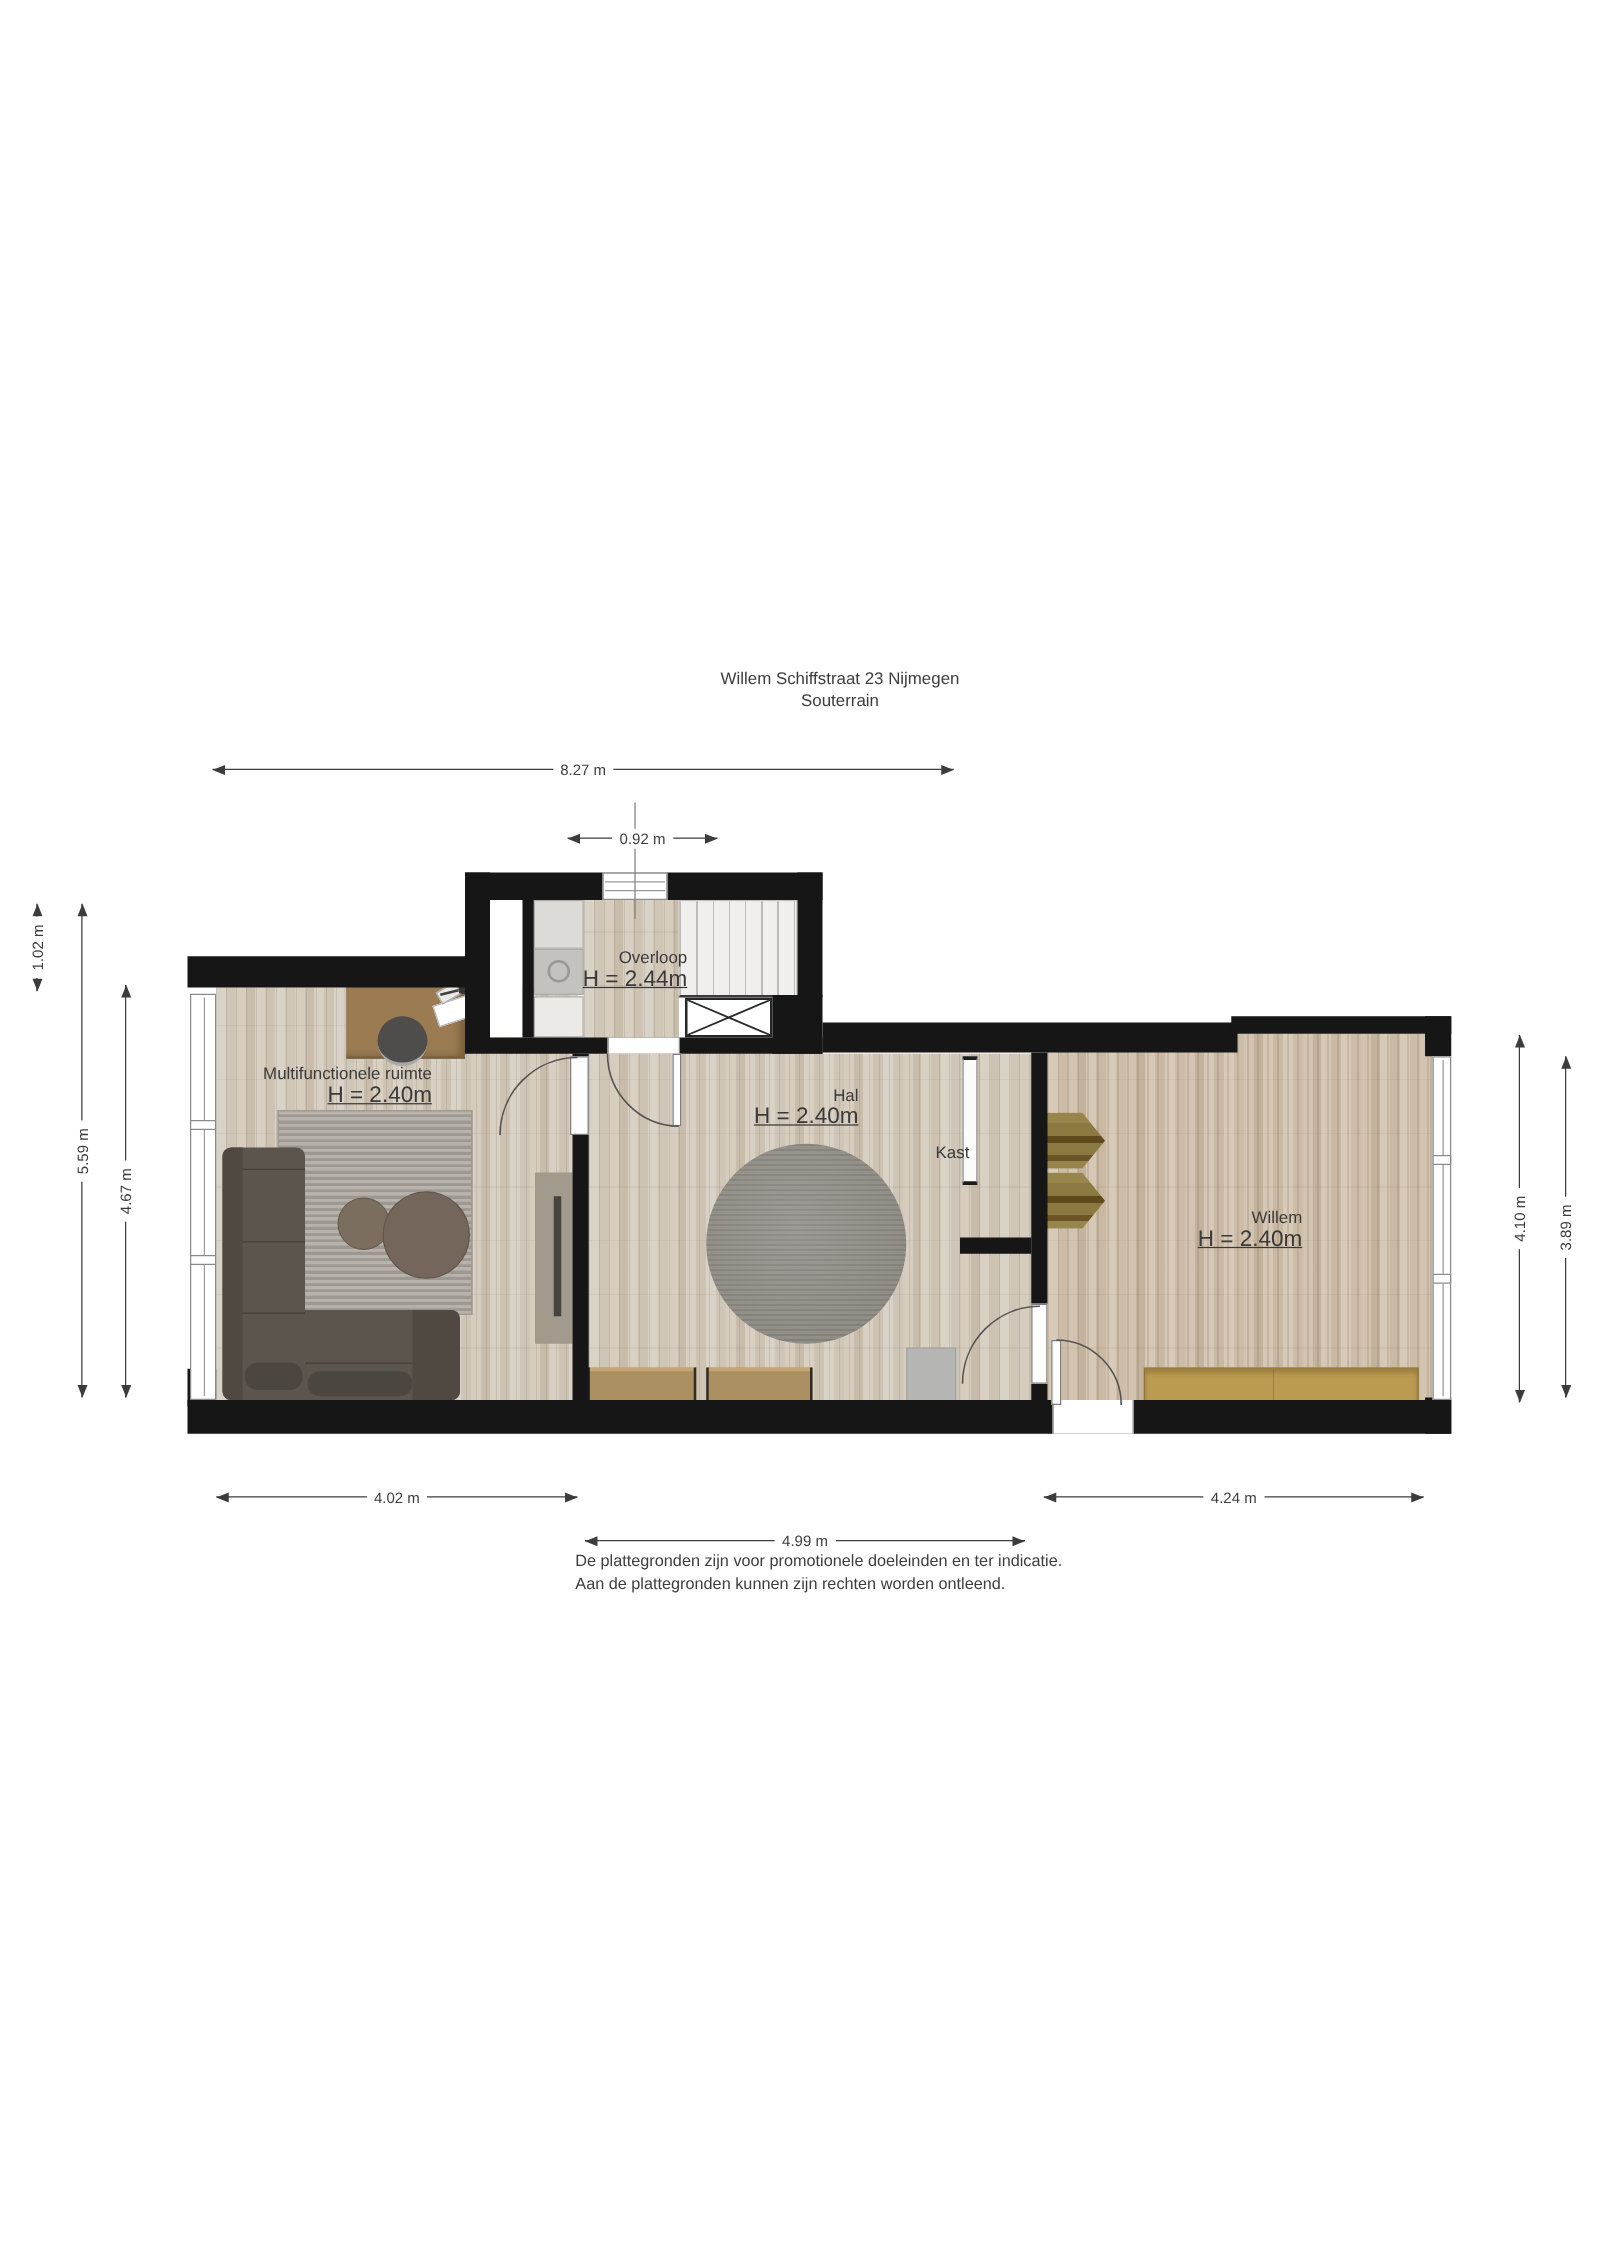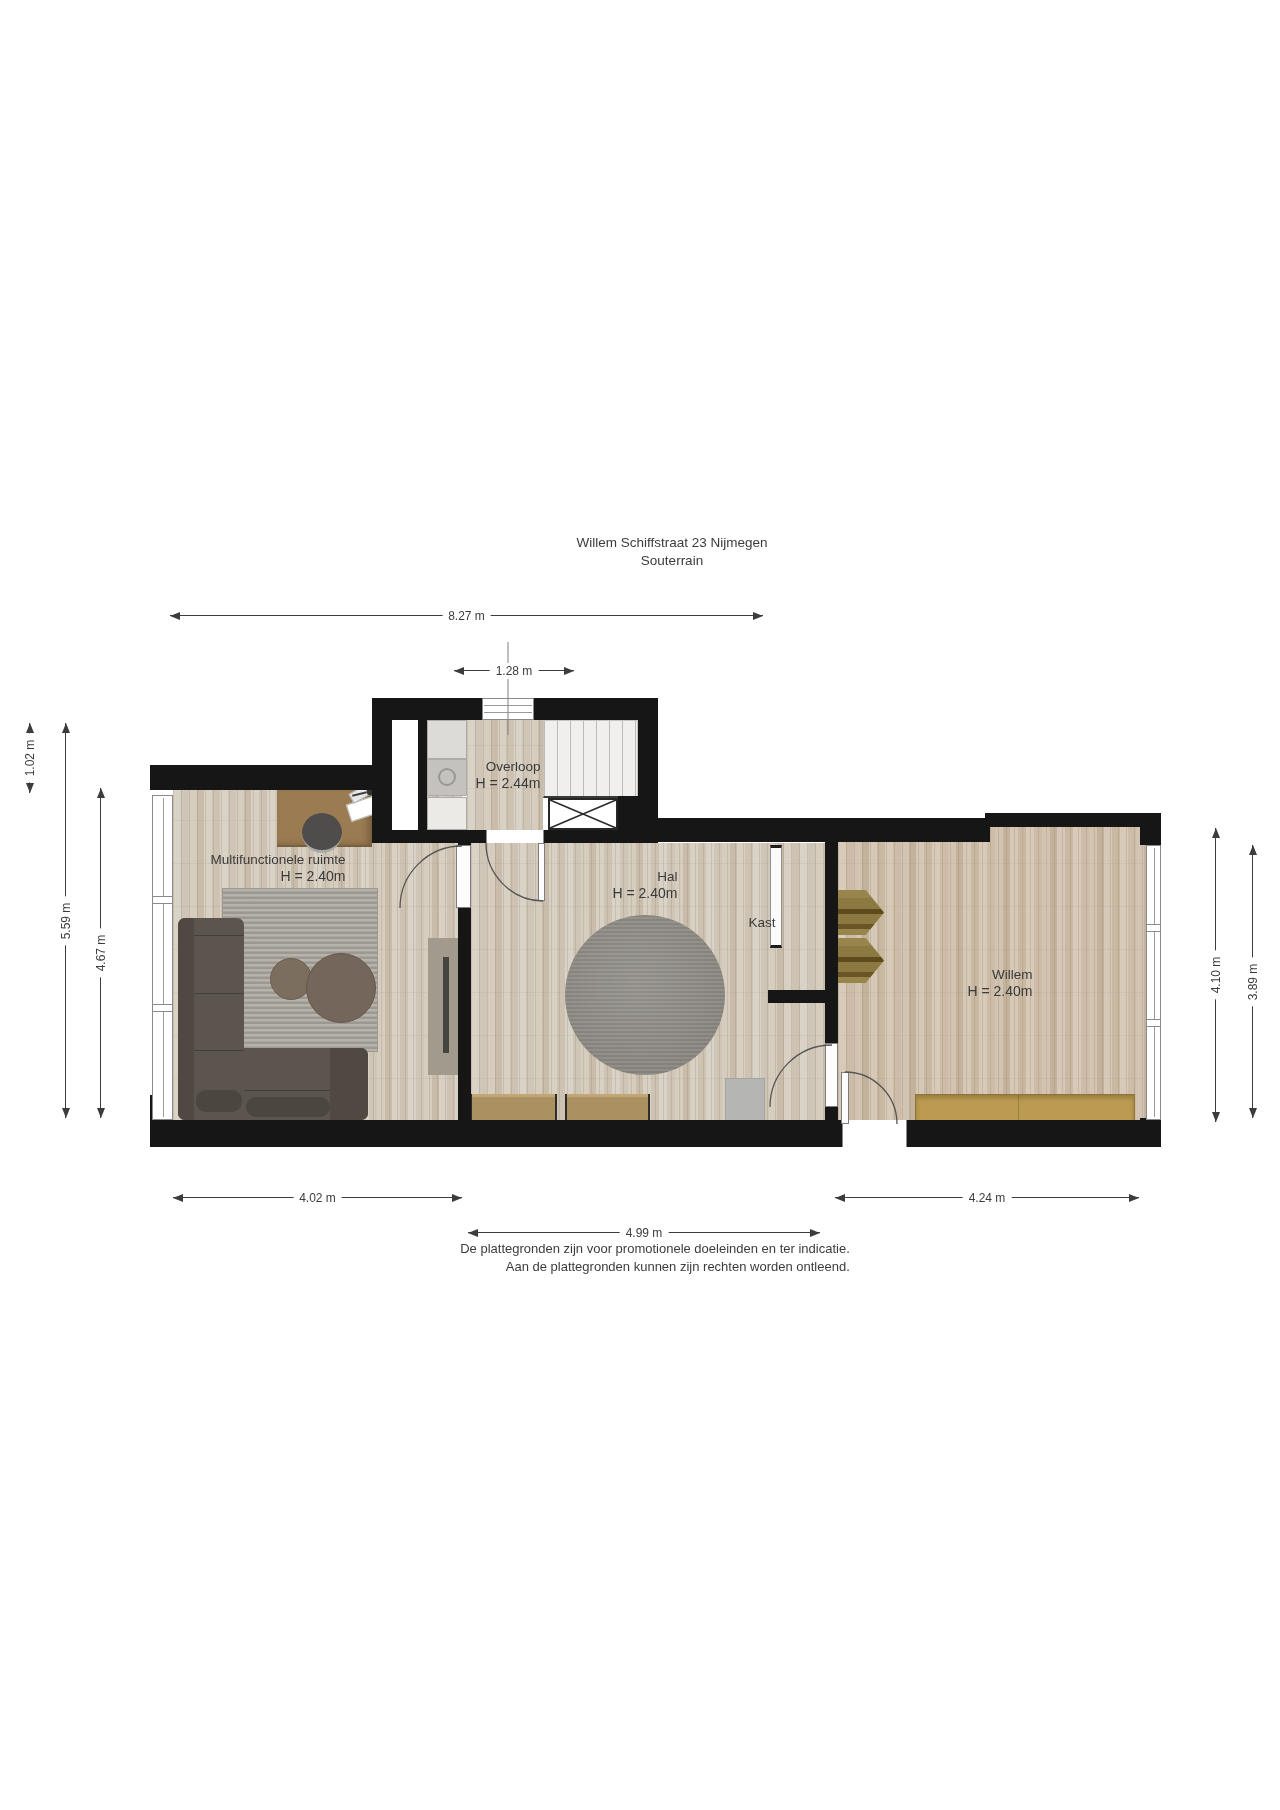--- a/index.html
+++ b/index.html
@@ -61,23 +61,23 @@
   .dim-h::after{content:"";position:absolute;right:0;top:-4.5px;border-top:4px solid rgba(0,0,0,0);border-bottom:4px solid rgba(0,0,0,0);border-left:10px solid #3c3c3c;}
   .dim-v{position:absolute;width:0;border-left:1px solid #3c3c3c;}
   .dim-v::before{content:"";position:absolute;top:0;left:-4.5px;border-left:4px solid rgba(0,0,0,0);border-right:4px solid rgba(0,0,0,0);border-bottom:10px solid #3c3c3c;}
   .dim-v::after{content:"";position:absolute;bottom:0;left:-4.5px;border-left:4px solid rgba(0,0,0,0);border-right:4px solid rgba(0,0,0,0);border-top:10px solid #3c3c3c;}
   .dim-label{position:absolute;left:50%;top:50%;transform:translate(-50%,-50%);
     background:#ffffff;padding:0 6px;font-size:12px;white-space:nowrap;color:#3c3c3c;line-height:16px;}
   .dim-v .dim-label{transform:translate(-50%,-50%) rotate(-90deg);}
   
   .room-label{position:absolute;transform:translate(-50%,-50%);text-align:right;color:#3a3a3a;}
   .room-label .rname{font-size:13.5px;line-height:17px;display:block;}
-  .room-label .rheight{font-size:14px;line-height:16px;display:block;}
+  .room-label .rheight{font-size:18px;line-height:16px;display:block;text-decoration:underline;}
   .title{position:absolute;transform:translateX(-50%);text-align:center;font-size:13.5px;line-height:18px;color:#3c3c3c;}
-  .footer{position:absolute;transform:translateX(-50%);text-align:right;font-size:13px;line-height:18px;color:#3c3c3c;}
+  .footer{position:absolute;transform:translateX(-50%);text-align:left;font-size:13px;line-height:18px;color:#3c3c3c;}
   svg.overlay{position:absolute;left:0;top:0;pointer-events:none;}
 </style>
 </head>
 <body>
 
 <div id="canvas">
 
   <div class="title" style="left:672px;top:534px;">
     <span>Willem Schiffstraat 23 Nijmegen</span><br>
     <span>Souterrain</span>
@@ -200,21 +200,21 @@
   </div>
   <div class="room-label" style="left:1000px;top:982px;">
     <span class="rname">Willem</span>
     <span class="rheight">H = 2.40m</span>
   </div>
 
   <div class="dim-h" style="left:170px;top:615px;width:593px;">
     <span class="dim-label">8.27 m</span>
   </div>
   <div class="dim-h" style="left:454px;top:670px;width:120px;">
-    <span class="dim-label">1.28 m</span>
+    <span class="dim-label">0.92 m</span>
   </div>
   <div class="dim-v" style="left:29px;top:723px;height:70px;">
     <span class="dim-label">1.02 m</span>
   </div>
   <div class="dim-v" style="left:65px;top:723px;height:395px;">
     <span class="dim-label">5.59 m</span>
   </div>
   <div class="dim-v" style="left:100px;top:788px;height:330px;">
     <span class="dim-label">4.67 m</span>
   </div>

